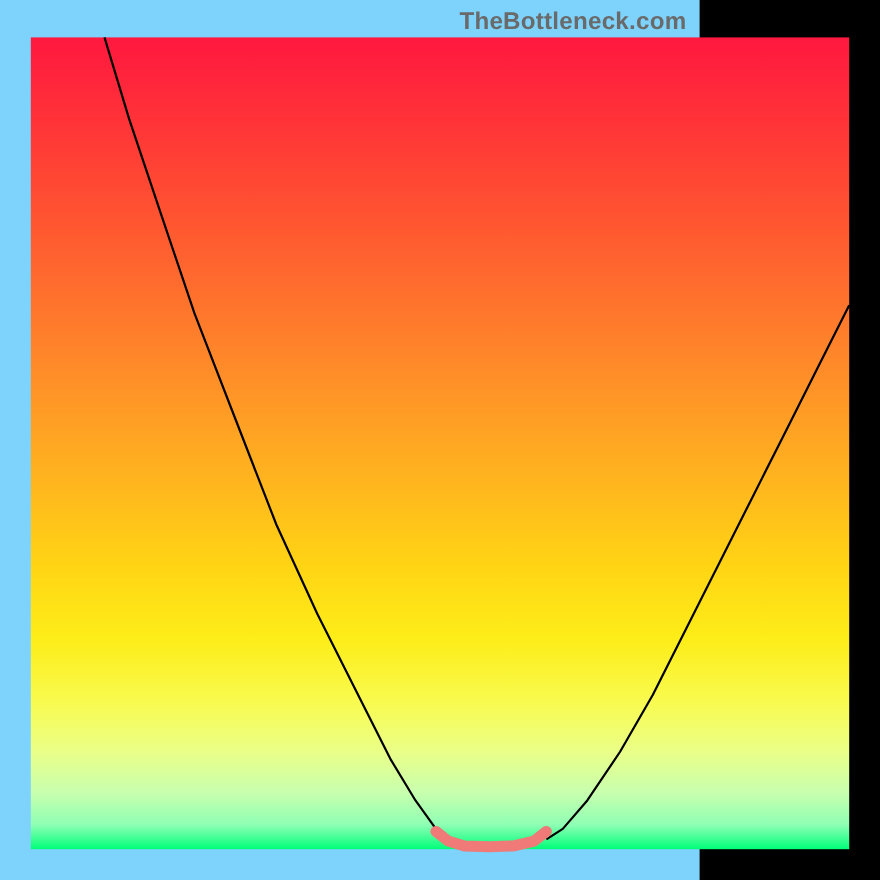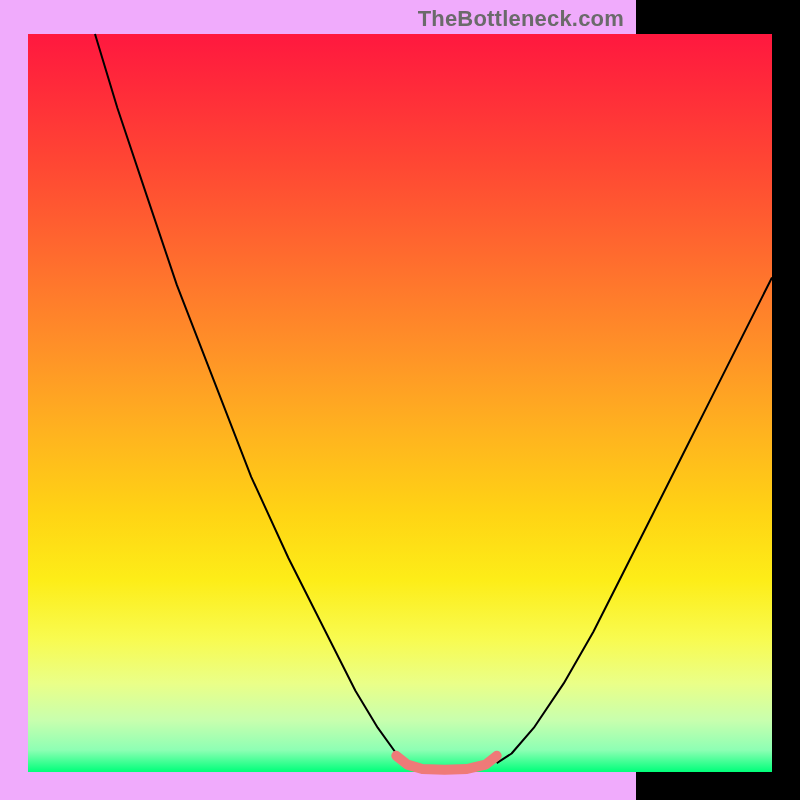--- a/index.html
+++ b/index.html
@@ -8,21 +8,21 @@
     width: 800px;
     height: 800px;
     overflow: hidden;
     background: #000;
     font-family: -apple-system, BlinkMacSystemFont, "Segoe UI", Arial, sans-serif;
   }
   .stage {
     position: relative;
     width: 636px;
     height: 800px;
-    background: #f0abfc;
+    background: #7dd3fc;
   }
   .plot-area {
     position: absolute;
     left: 28px;
     top: 34px;
     width: 744px;
     height: 738px;
     
     background: linear-gradient(
       to bottom,

